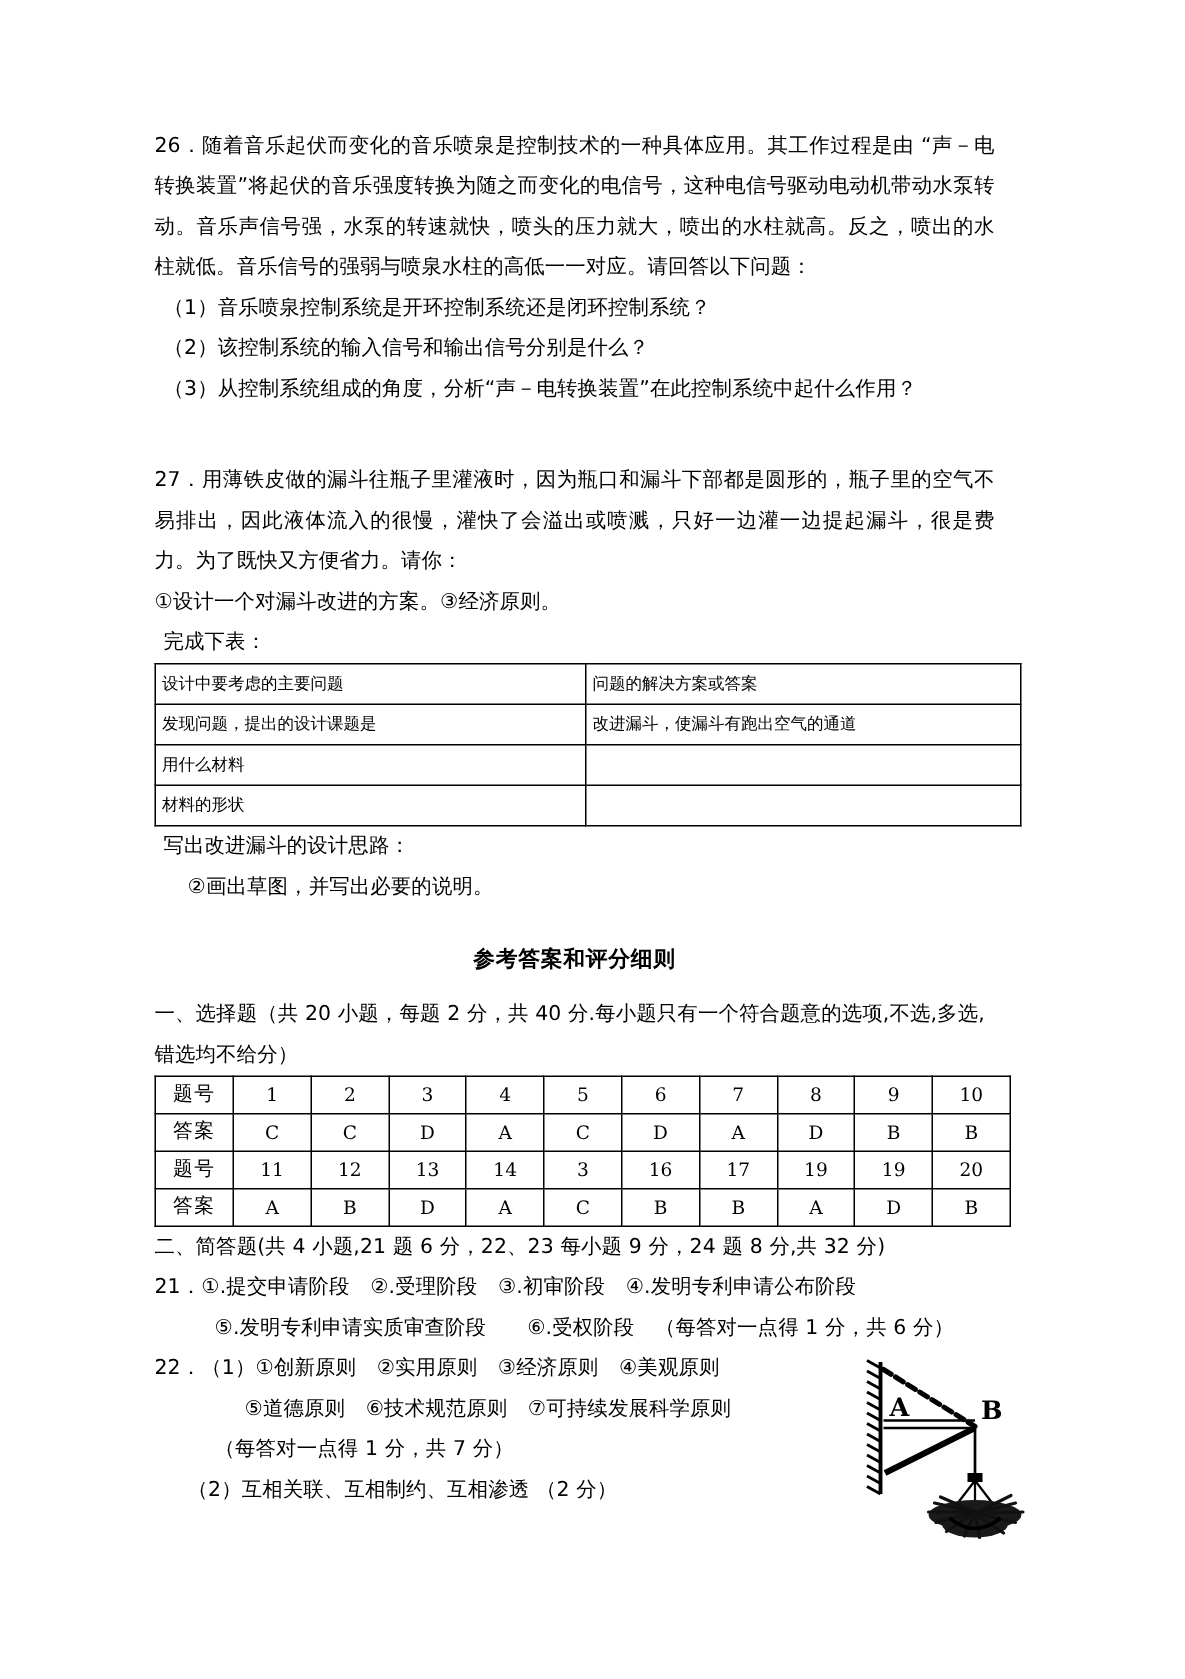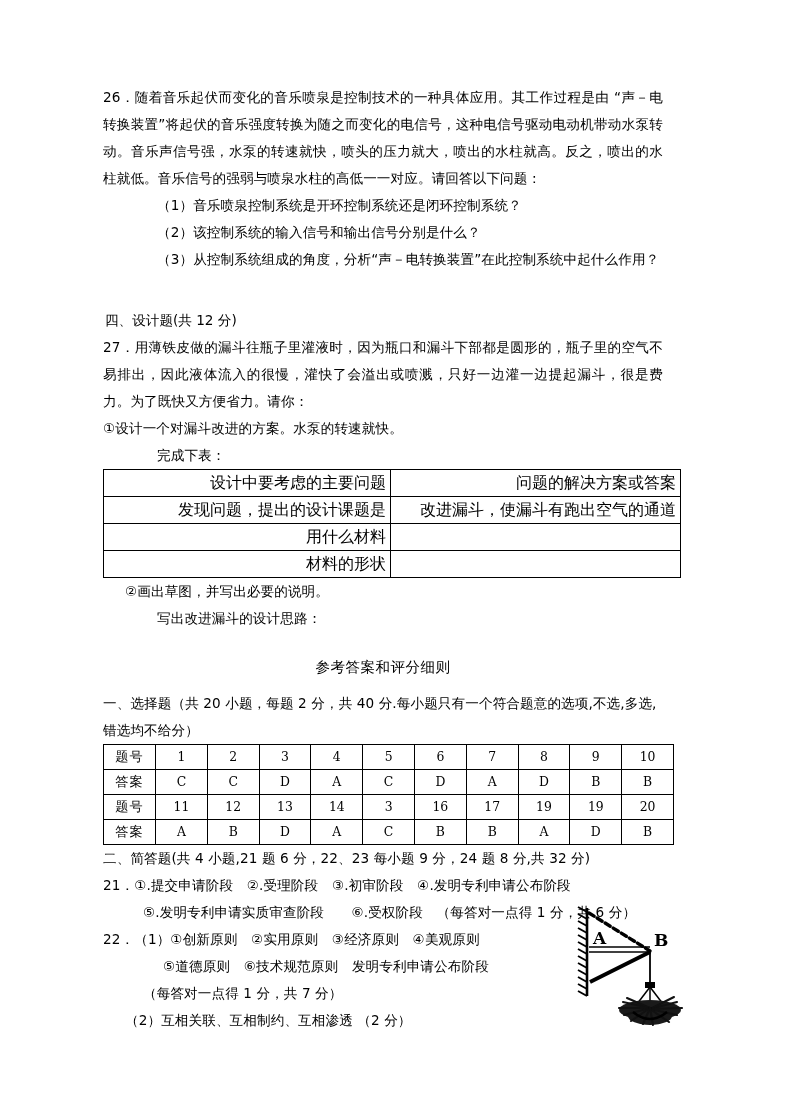--- a/index.html
+++ b/index.html
@@ -28,57 +28,56 @@
   }
 
   
   .para {
     font-size: 13.6px;
     line-height: 27px;
     text-align: justify;
     text-justify: inter-ideograph;
     letter-spacing: 0.1px;
   }
-  .indent1 { text-indent: 0; padding-left: 6px; margin-left: 48px; }
+  .indent1 { text-indent: 0; padding-left: 6px; }
   .indent2 { padding-left: 22px; }
   .indent3 { padding-left: 40px; }
   .indent4 { padding-left: 60px; }
 
   .section-head {
     font-size: 13.6px;
     line-height: 27px;
     padding-left: 2px;
   }
 
   .center-title {
     text-align: center;
     font-size: 14.5px;
     line-height: 26px;
-    font-weight: 400;
+    font-weight: 700;
     letter-spacing: 0.5px;
   }
 
   .spacer-sm { height: 10px; }
   .spacer-md { height: 22px; }
   .spacer-lg { height: 34px; }
 
   
   table.grid {
     border-collapse: collapse;
     width: 559px;
     table-layout: fixed;
   }
   table.grid td {
     border: 1px solid #000000;
-    font-size: 16px;
+    font-size: 11px;
     line-height: 18px;
     padding: 3px 4px 4px 4px;
     vertical-align: middle;
     height: 18px;
-    text-align: right;
   }
   table.design-table td {
     height: 19px;
   }
   table.design-table td.col-a { width: 278px; }
   table.design-table td.col-b { width: 281px; }
 
   table.answer-table td {
     text-align: center;
     font-size: 12.6px;
@@ -115,26 +114,25 @@
 
     <div class="para">
       <span>26．</span><span>随着音乐起伏而变化的音乐喷泉是控制技术的一种具体应用。其工作过程是由 “声－电转换装置”将起伏的音乐强度转换为随之而变化的电信号，这种电信号驱动电动机带动水泵转动。音乐声信号强，水泵的转速就快，喷头的压力就大，喷出的水柱就高。反之，喷出的水柱就低。音乐信号的强弱与喷泉水柱的高低一一对应。请回答以下问题：</span>
     </div>
     <div class="para indent1">（1）音乐喷泉控制系统是开环控制系统还是闭环控制系统？</div>
     <div class="para indent1">（2）该控制系统的输入信号和输出信号分别是什么？</div>
     <div class="para indent1">（3）从控制系统组成的角度，分析“声－电转换装置”在此控制系统中起什么作用？</div>
 
     <div class="spacer-lg"></div>
 
-    <div class="section-head">四、设计题(共 12 分)</div>
 
     <div class="para">
       <span>27．</span><span>用薄铁皮做的漏斗往瓶子里灌液时，因为瓶口和漏斗下部都是圆形的，瓶子里的空气不易排出，因此液体流入的很慢，灌快了会溢出或喷溅，只好一边灌一边提起漏斗，很是费力。为了既快又方便省力。请你：</span>
     </div>
-    <div class="para">①设计一个对漏斗改进的方案。水泵的转速就快。</div>
+    <div class="para">①设计一个对漏斗改进的方案。③经济原则。</div>
     <div class="para indent1">完成下表：</div>
 
     <table class="grid design-table">
       <tbody>
         <tr>
           <td class="col-a">设计中要考虑的主要问题</td>
           <td class="col-b">问题的解决方案或答案</td>
         </tr>
         <tr>
           <td class="col-a">发现问题，提出的设计课题是</td>
@@ -144,22 +142,22 @@
           <td class="col-a">用什么材料</td>
           <td class="col-b"></td>
         </tr>
         <tr>
           <td class="col-a">材料的形状</td>
           <td class="col-b"></td>
         </tr>
       </tbody>
     </table>
 
+    <div class="para indent1">写出改进漏斗的设计思路：</div>
     <div class="para indent2">②画出草图，并写出必要的说明。</div>
-    <div class="para indent1">写出改进漏斗的设计思路：</div>
 
     <div class="spacer-md"></div>
 
     <div class="center-title">参考答案和评分细则</div>
 
     <div class="spacer-sm"></div>
 
     <div class="para">一、选择题（共 20 小题，每题 2 分，共 40 分.每小题只有一个符合题意的选项,不选,多选,</div>
     <div class="para">错选均不给分）</div>
 
@@ -223,21 +221,21 @@
     <div class="para">二、简答题(共 4 小题,21 题 6 分，22、23 每小题 9 分，24 题 8 分,共 32 分)</div>
 
     <div class="para">
       <span>21．</span><span>①.提交申请阶段　②.受理阶段　③.初审阶段　④.发明专利申请公布阶段</span>
     </div>
     <div class="para indent3">⑤.发明专利申请实质审查阶段　　⑥.受权阶段　（每答对一点得 1 分，共 6 分）</div>
 
     <div class="para">
       <span>22．</span><span>（1）①创新原则　②实用原则　③经济原则　④美观原则</span>
     </div>
-    <div class="para indent4">⑤道德原则　⑥技术规范原则　发明专利申请公布阶段</div>
+    <div class="para indent4">⑤道德原则　⑥技术规范原则　⑦可持续发展科学原则</div>
     <div class="para indent3">（每答对一点得 1 分，共 7 分）</div>
     <div class="para indent2">（2）互相关联、互相制约、互相渗透 （2 分）</div>
 
   </div>
 
   <div class="diagram">
     <svg width="150" height="128" viewBox="0 0 150 128" xmlns="http://www.w3.org/2000/svg">
 
       <line x1="34" y1="4" x2="34" y2="92" stroke="#000" stroke-width="2.6"></line>
 

